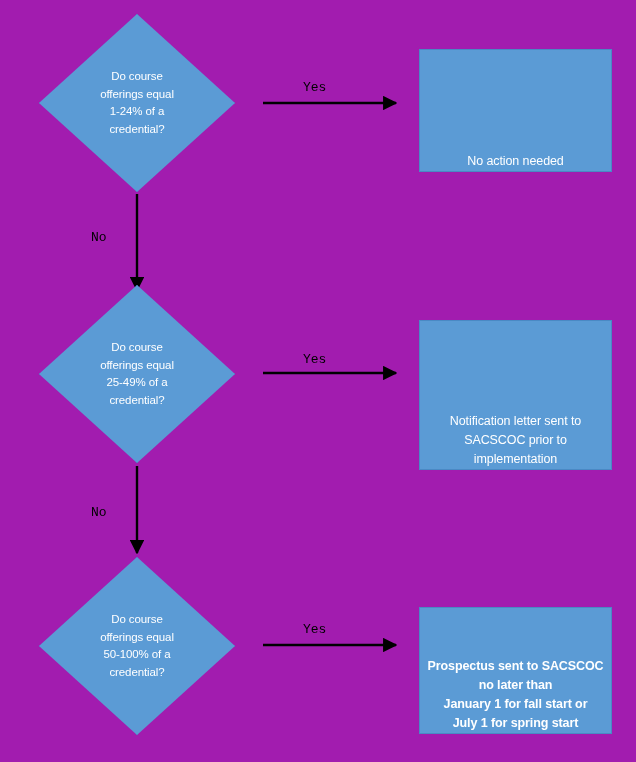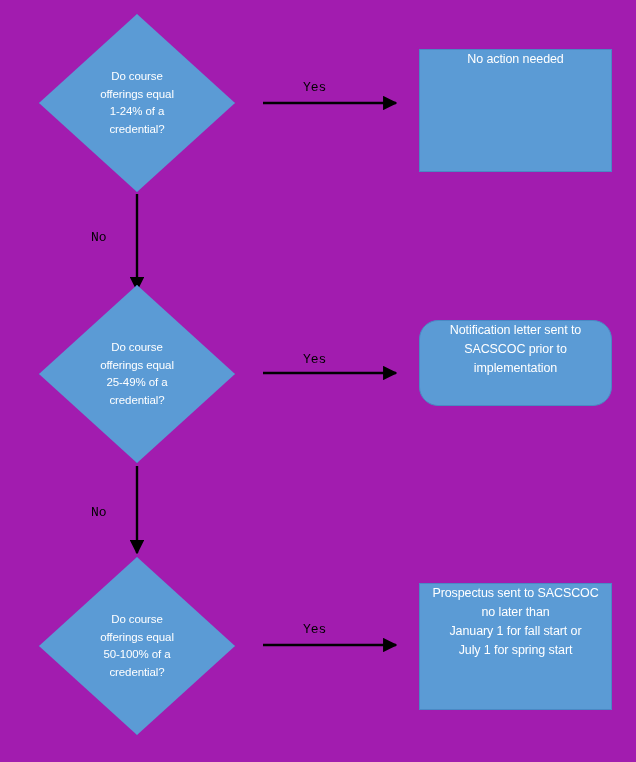--- a/index.html
+++ b/index.html
@@ -59,21 +59,21 @@
     letter-spacing: -0.1px;
   }
 
   
   .rect {
     position: absolute;
     background: #5B9BD5;
     border: 1px solid #4A89C4;
     box-sizing: border-box;
     display: flex;
-    align-items: flex-start;
+    align-items: flex-end;
     justify-content: center;
   }
   .rect .rlabel {
     color: #ffffff;
     font-size: 12.5px;
     line-height: 19px;
     text-align: center;
     white-space: pre-line;
     padding: 0 6px;
     letter-spacing: -0.1px;
@@ -125,35 +125,35 @@
   </div>
 
   <div class="diamond" style="left:39px; top:285px;">
     <div class="shape"></div>
     <div class="dlabel">Do course
 offerings equal
 25-49% of a
 credential?</div>
   </div>
 
-  <div class="rect" style="left:419px; top:320px; width:193px; height:86px;border-radius:19px;">
+  <div class="rect" style="left:419px; top:320px; width:193px; height:150px;">
     <div class="rlabel">Notification letter sent to
 SACSCOC prior to
 implementation</div>
   </div>
 
   <div class="diamond" style="left:39px; top:557px;">
     <div class="shape"></div>
     <div class="dlabel">Do course
 offerings equal
 50-100% of a
 credential?</div>
   </div>
 
-  <div class="rect" style="left:419px; top:583px; width:193px; height:127px;">
+  <div class="rect" style="left:419px; top:607px; width:193px; height:127px;font-weight:bold;">
     <div class="rlabel">Prospectus sent to SACSCOC
 no later than
 January 1 for fall start or
 July 1 for spring start</div>
   </div>
 
   <div class="edge-label" style="left:303px; top:80px;">Yes</div>
 
   <div class="edge-label" style="left:91px; top:230px;">No</div>
 

